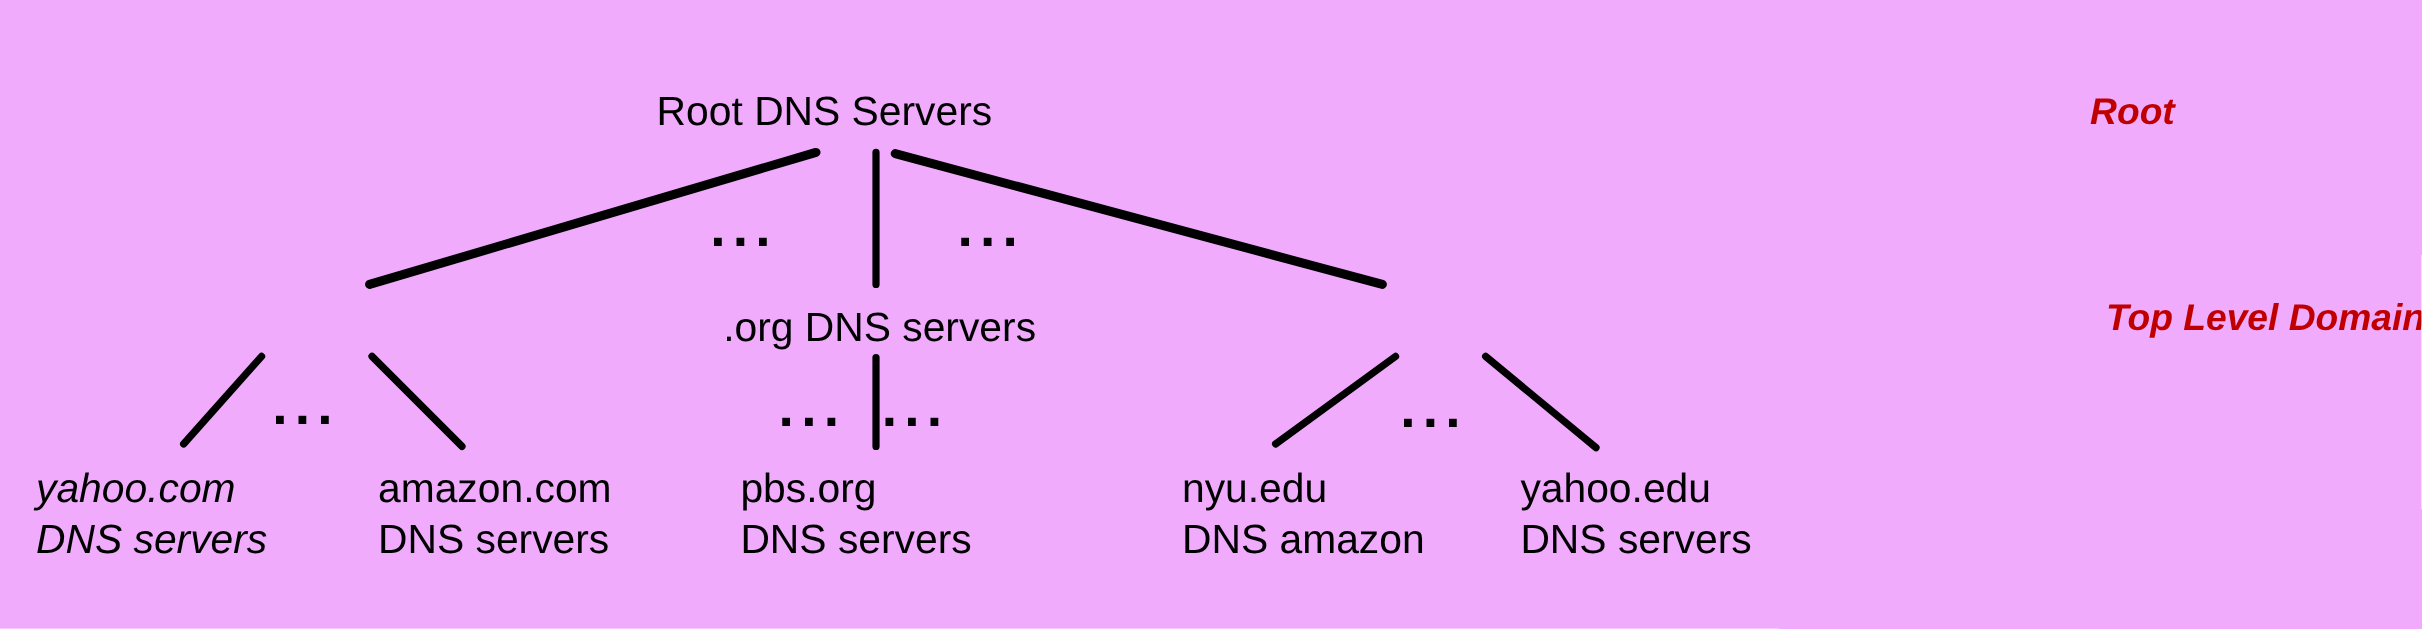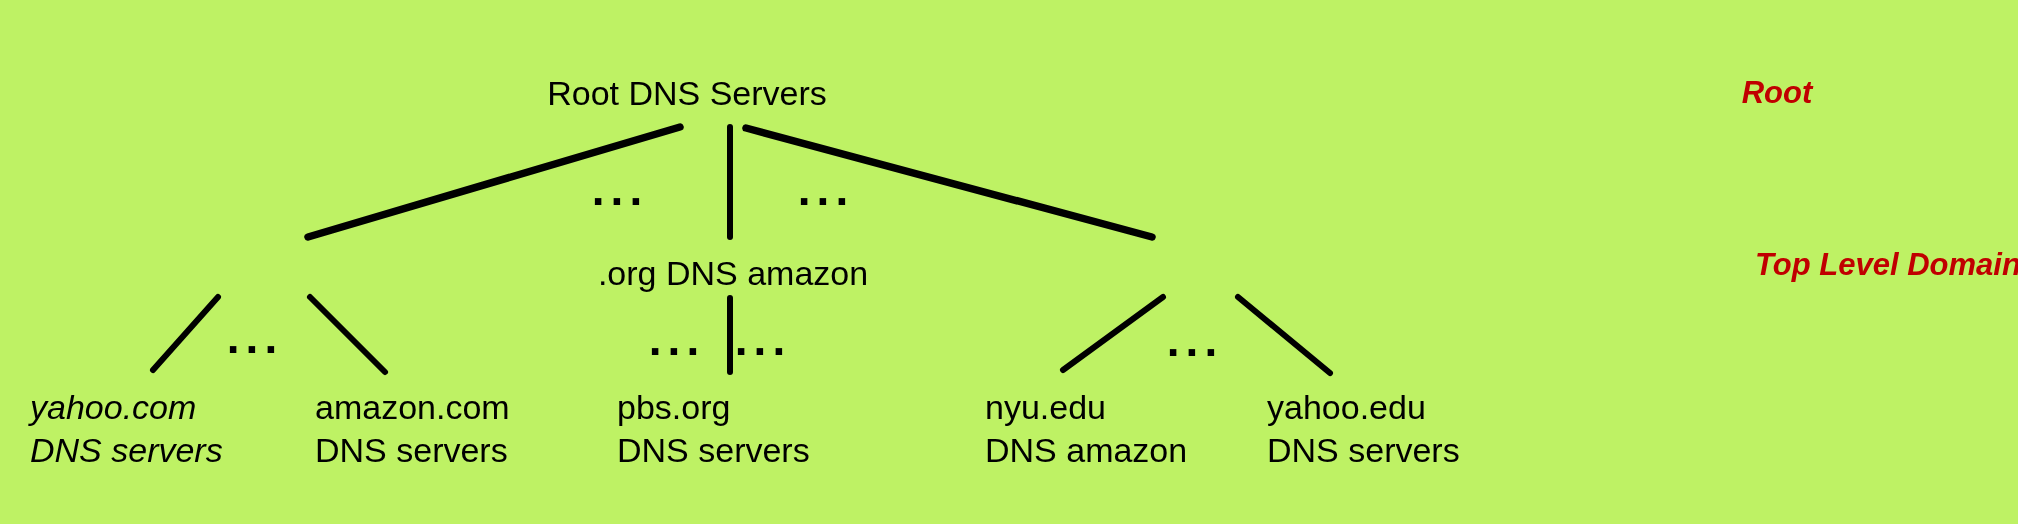--- a/index.html
+++ b/index.html
@@ -54,39 +54,39 @@
     font-size: 31px;
     font-weight: 700;
     font-style: italic;
     line-height: 1.1;
     white-space: nowrap;
   }
 </style>
 </head>
 <body>
 
-<div class="canvas" style="background: #bef264;">
+<div class="canvas" style="background: #f0abfc;">
 
   <svg class="edges" viewBox="0 0 2018 524" xmlns="http://www.w3.org/2000/svg">
     <line class="edge-root" x1="680" y1="127" x2="308" y2="237" style="stroke: rgb(0, 0, 0);"></line>
     <line class="edge-sub" x1="730" y1="127" x2="730" y2="237" style="stroke: rgb(0, 0, 0);"></line>
     <line class="edge-root" x1="746" y1="128" x2="1152" y2="237" style="stroke: rgb(0, 0, 0);"></line>
     <line class="edge-sub" x1="218" y1="297" x2="153" y2="370" style="stroke: rgb(0, 0, 0);"></line>
     <line class="edge-sub" x1="310" y1="297" x2="385" y2="372" style="stroke: rgb(0, 0, 0);"></line>
     <line class="edge-sub" x1="730" y1="298" x2="730" y2="372" style="stroke: rgb(0, 0, 0);"></line>
     <line class="edge-sub" x1="1163" y1="297" x2="1063" y2="370" style="stroke: rgb(0, 0, 0);"></line>
     <line class="edge-sub" x1="1238" y1="297" x2="1330" y2="373" style="stroke: rgb(0, 0, 0);"></line>
   </svg>
 
   <div class="node centered" style="left: 687px; top: 72px; color: rgb(0, 0, 0);">Root DNS Servers</div>
 
   <span class="dots" style="left: 620px; top: 197px; color: rgb(0, 0, 0);">...</span>
   <span class="dots" style="left: 826px; top: 197px; color: rgb(0, 0, 0);">...</span>
 
-  <div class="node centered" style="left: 733px; top: 252px; color: rgb(0, 0, 0);">.org DNS amazon</div>
+  <div class="node centered" style="left: 733px; top: 252px; color: rgb(0, 0, 0);">.org DNS servers</div>
 
   <span class="dots" style="left: 255px; top: 345px; color: rgb(0, 0, 0);">...</span>
   <span class="dots" style="left: 677px; top: 347px; color: rgb(0, 0, 0);">...</span>
   <span class="dots" style="left: 763px; top: 347px; color: rgb(0, 0, 0);">...</span>
   <span class="dots" style="left: 1195px; top: 348px; color: rgb(0, 0, 0);">...</span>
 
   <div class="node leaf" style="left: 30px; top: 386px; color: rgb(0, 0, 0); font-style: italic;">yahoo.com
 DNS servers</div>
   <div class="node leaf" style="left: 315px; top: 386px; color: rgb(0, 0, 0);">amazon.com
 DNS servers</div>

